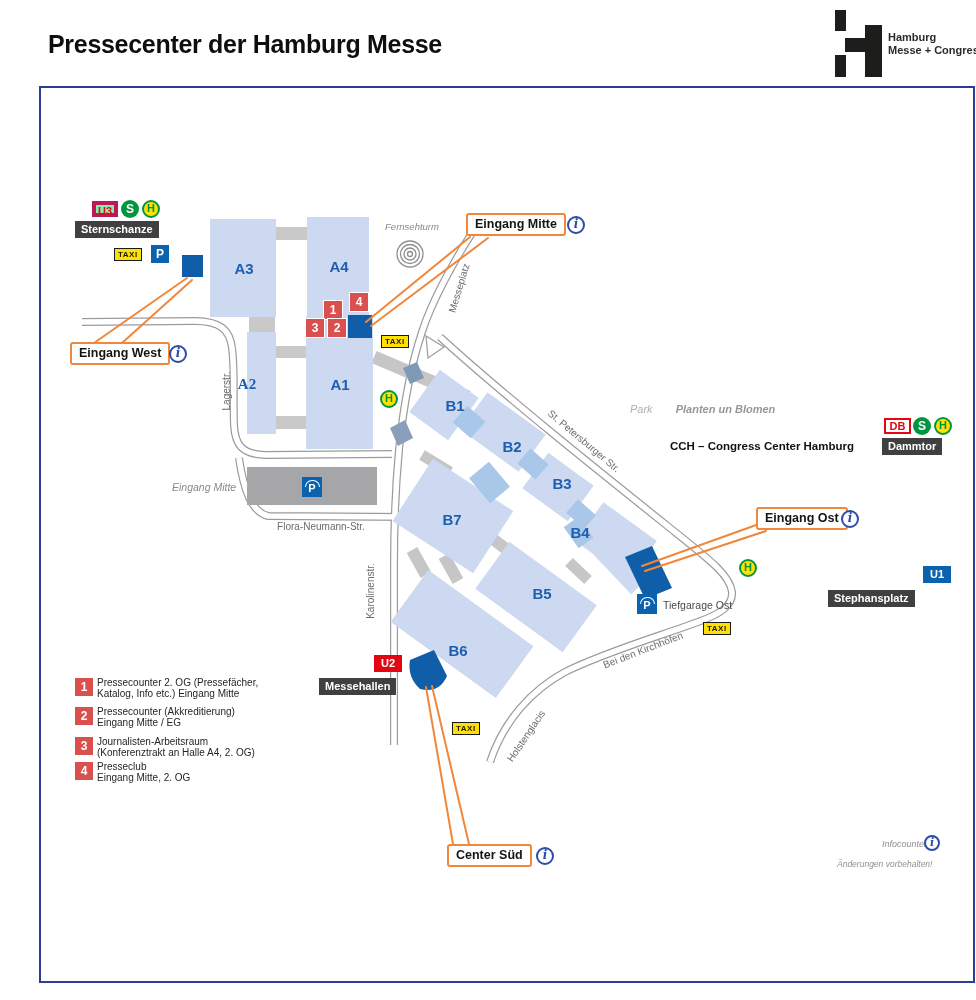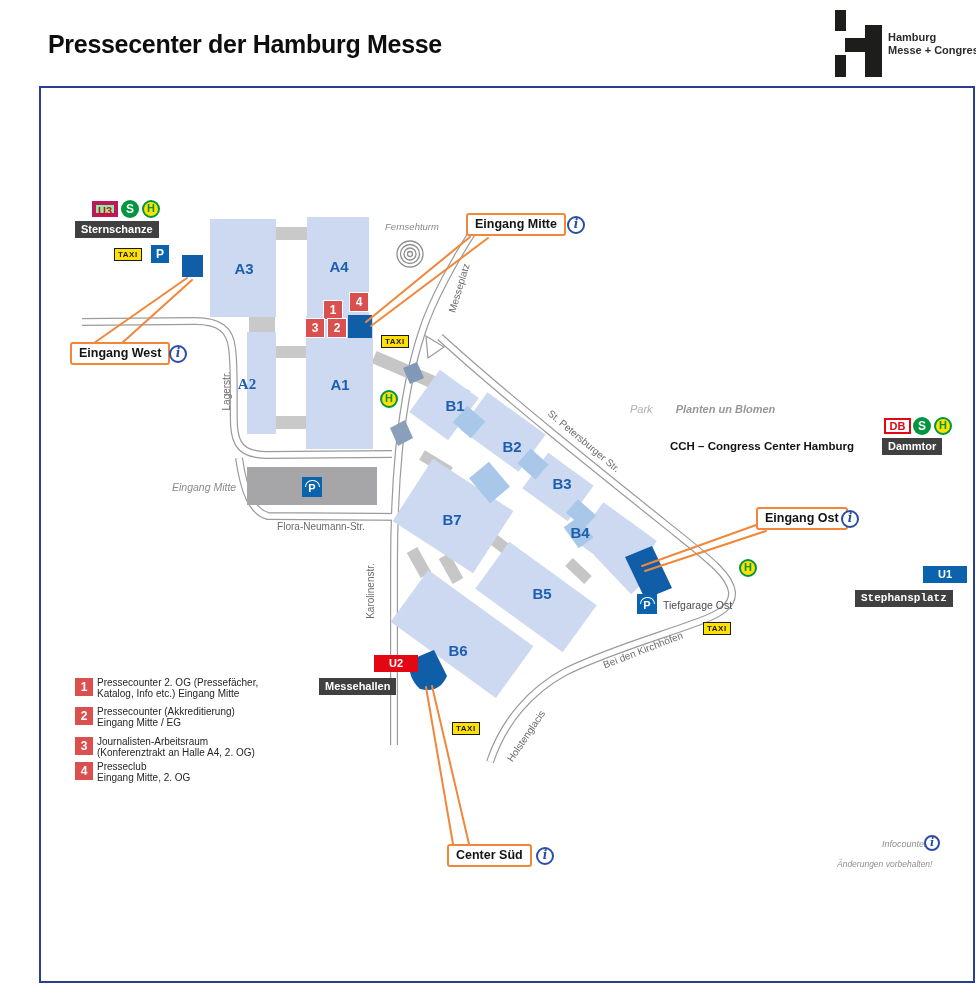--- a/index.html
+++ b/index.html
@@ -15,21 +15,21 @@
 
   .map-frame { position:absolute; left:19px; top:86px; width:936px; height:897px; border:2px solid #2c3e94; background:#fff; }
 
   svg.maplayer { position:absolute; left:0; top:0; pointer-events:none; }
 
   .hall-lbl { position:absolute; transform:translate(-50%,-50%); color:#1d5fae; font-weight:bold; font-size:15px; white-space:nowrap; }
   .street { position:absolute; color:#6b6b6d; font-size:10px; white-space:nowrap; }
 
   .station { position:absolute; background:#404040; color:#fff; font-weight:bold; font-size:11px; padding:2px 6px 3px 6px; white-space:nowrap; }
 
-  .badge-u { position:absolute; width:44px; height:17px; text-align:center; font-weight:bold; font-size:11px; line-height:14px; }
+  .badge-u { position:absolute; width:28px; height:17px; text-align:center; font-weight:bold; font-size:11px; line-height:14px; }
   .u3 { background:#86efac; color:#e30613; border:4px solid #be185d; line-height:12px; }
   .db { background:#fff; color:#e30613; border:2px solid #e30613; line-height:12px; }
   .u1 { background:#0c63ad; color:#fff; line-height:17px; }
   .u2 { background:#e30613; color:#fff; line-height:17px; }
 
   .badge-round { position:absolute; width:18px; height:18px; border-radius:50%; text-align:center; font-weight:bold; }
   .s-badge { background:#009640; color:#fff; font-size:12px; line-height:18px; }
   .h-badge { background:#ffe000; color:#009640; border:2px solid #009640; font-size:11px; line-height:13px; }
 
   .taxi { position:absolute; background:#ffe000; border:1px solid #1a1a1a; color:#1a1a1a; font-weight:bold; font-size:8px; padding:1px 3px; letter-spacing:0.5px; }
@@ -213,21 +213,21 @@
   <div class="badge-u db" style="left:864px;top:418px;width:27px;height:16px;">DB</div>
   <div class="badge-round s-badge" style="left:893px;top:417px;">S</div>
   <div class="badge-round h-badge" style="left:914px;top:417px;">H</div>
   <div class="station" style="left:862px;top:438px;">Dammtor</div>
 
   <div class="entrance" style="left:736px;top:507px;">Eingang Ost</div>
   <div class="info" style="left:821px;top:510px;">i</div>
   <div class="badge-round h-badge" style="left:719px;top:559px;">H</div>
 
   <div class="badge-u u1" style="left:903px;top:566px;">U1</div>
-  <div class="station" style="left:835px;top:590px;font-family:Liberation Mono, monospace;">Stephansplatz</div>
+  <div class="station" style="left:808px;top:590px;">Stephansplatz</div>
 
   <div class="p-roof" style="left:617px;top:594px;">
       <span style="display:block;margin-top:-4px;">P</span>
     </div>
   <div class="abs" style="left:643px;top:599px;font-size:10.5px;color:#4a4a4c;">Tiefgarage Ost</div>
   <div class="taxi" style="left:683px;top:622px;">TAXI</div>
   <div class="taxi" style="left:432px;top:722px;">TAXI</div>
 
   <div class="badge-u u2" style="left:354px;top:655px;">U2</div>
   <div class="station" style="left:299px;top:678px;">Messehallen</div>

